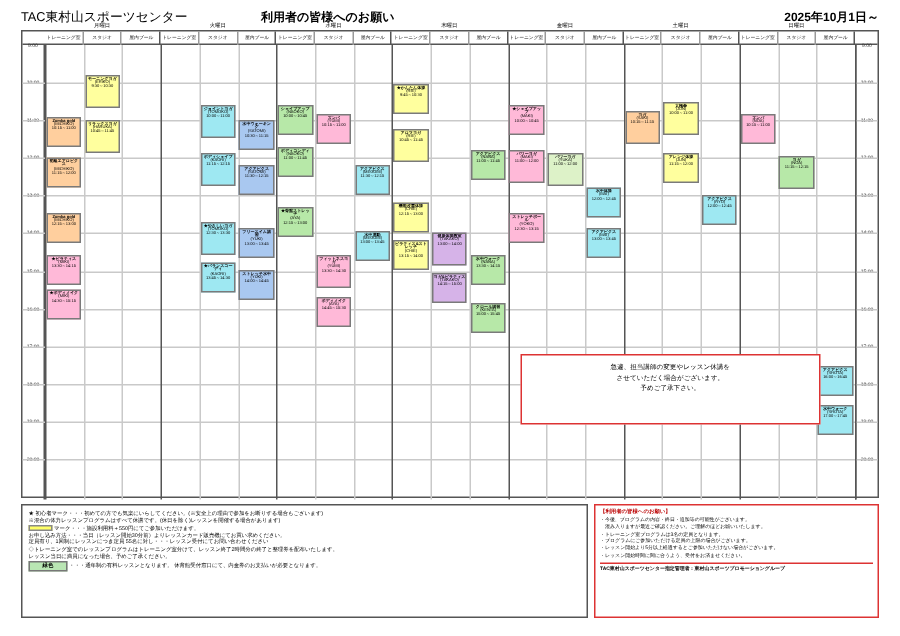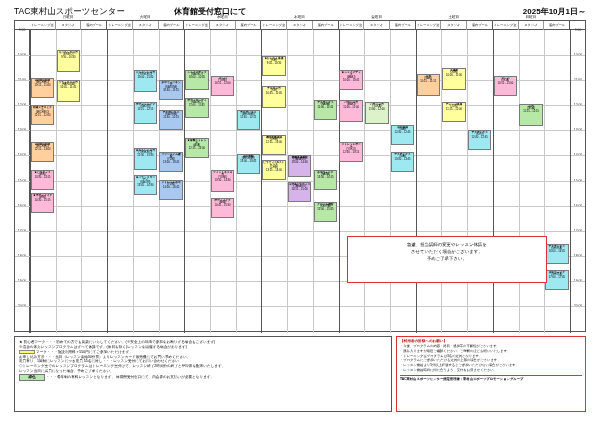--- a/index.html
+++ b/index.html
@@ -85,21 +85,21 @@
   .c-purple { background:#d6b3e8; }
   .c-lgreen { background:#ddf2c8; }
 </style>
 </head>
 <body>
 
 <div class="page">
 
   <div class="hdr">
     <span class="title">TAC東村山スポーツセンター</span>
-    <span class="subtitle">休育館受付窓口にて</span>
+    <span class="subtitle">利用者の皆様へのお願い</span>
     <span class="date">2025年10月1日～</span>
   </div>
 
   <div class="grid">
     <div class="colhdr" id="colhdr">
         <div class="daygrp" style="left: 15px; width: 77.1429px;">
           <div class="dlabel" style="top: -8px;">月曜日</div>
           <div class="subcol" style="left: 0px; width: 25.7143px;">トレーニング室</div>
           <div class="subcol" style="left: 25.7143px; width: 25.7143px;">スタジオ</div>
           <div class="subcol" style="left: 51.4286px; width: 25.7143px;">屋内プール</div>

